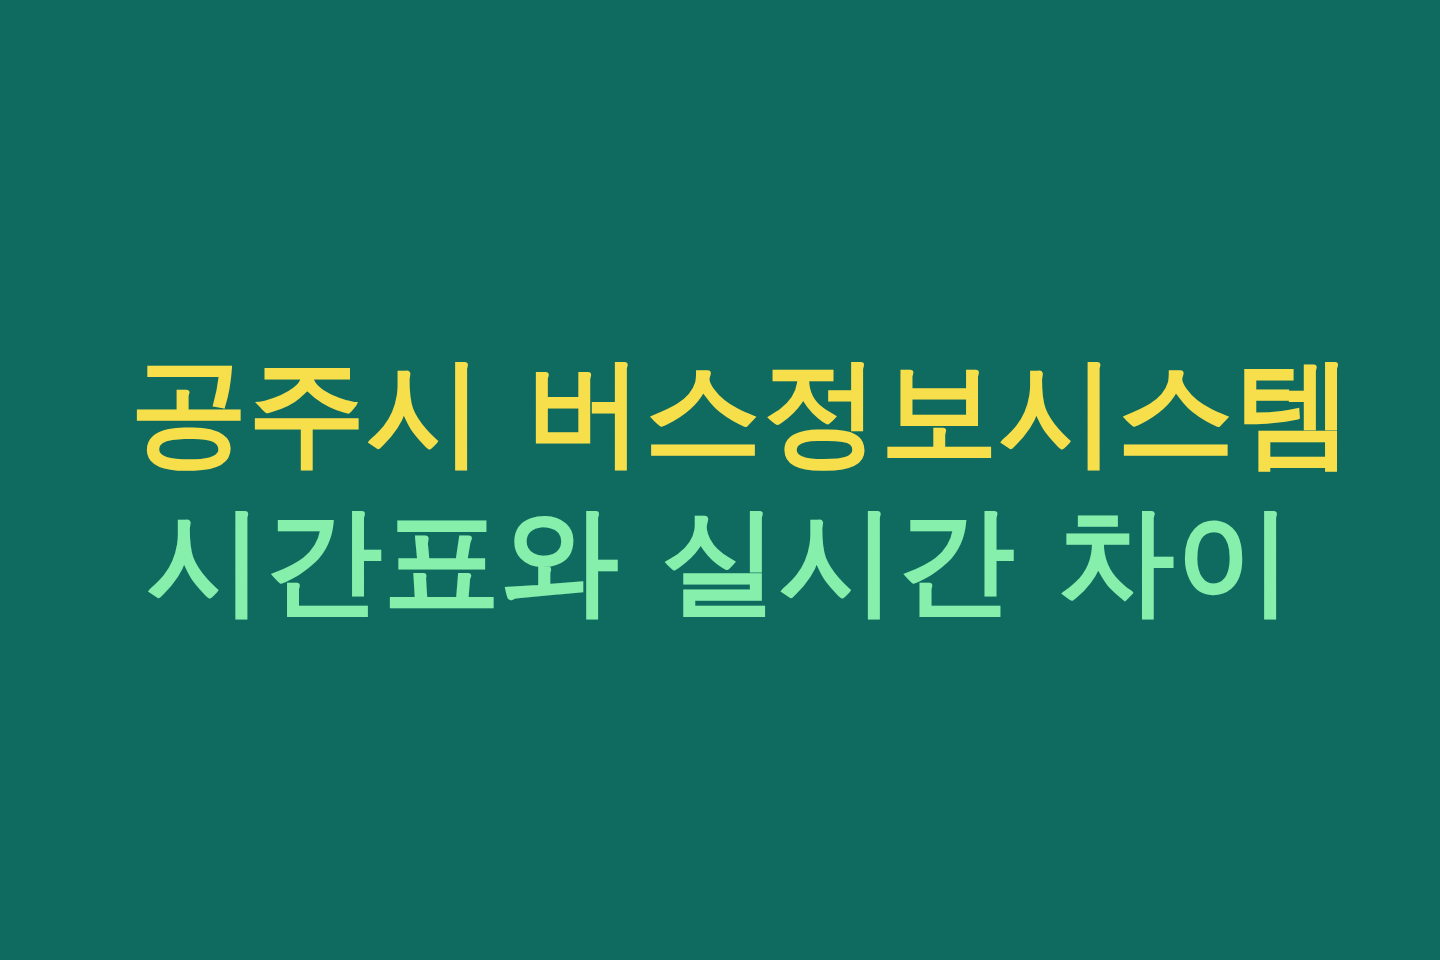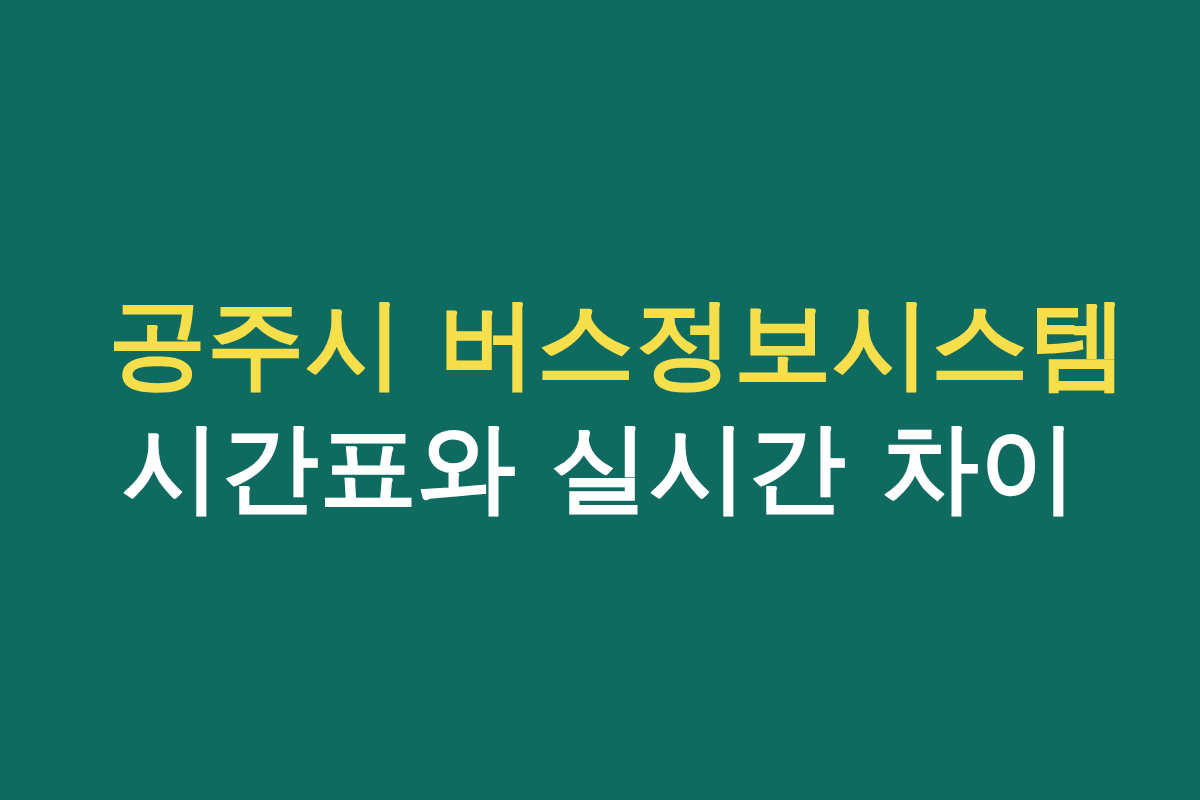--- a/index.html
+++ b/index.html
@@ -61,15 +61,15 @@
   .title-line-2 {
     font-size: 98px;
   }
 </style>
 </head>
 <body>
 
 <div class="banner" style="background: rgb(15, 107, 96);">
   <div class="title-block">
     <span class="title-line title-line-1" style="color: rgb(247, 223, 76);">공주시 버스정보시스템</span>
-    <span class="title-line title-line-2" style="color: #ffffff;">시간표와 실시간 차이</span>
+    <span class="title-line title-line-2" style="color: #86efac;">시간표와 실시간 차이</span>
   </div>
 </div>
 
 </body></html>

